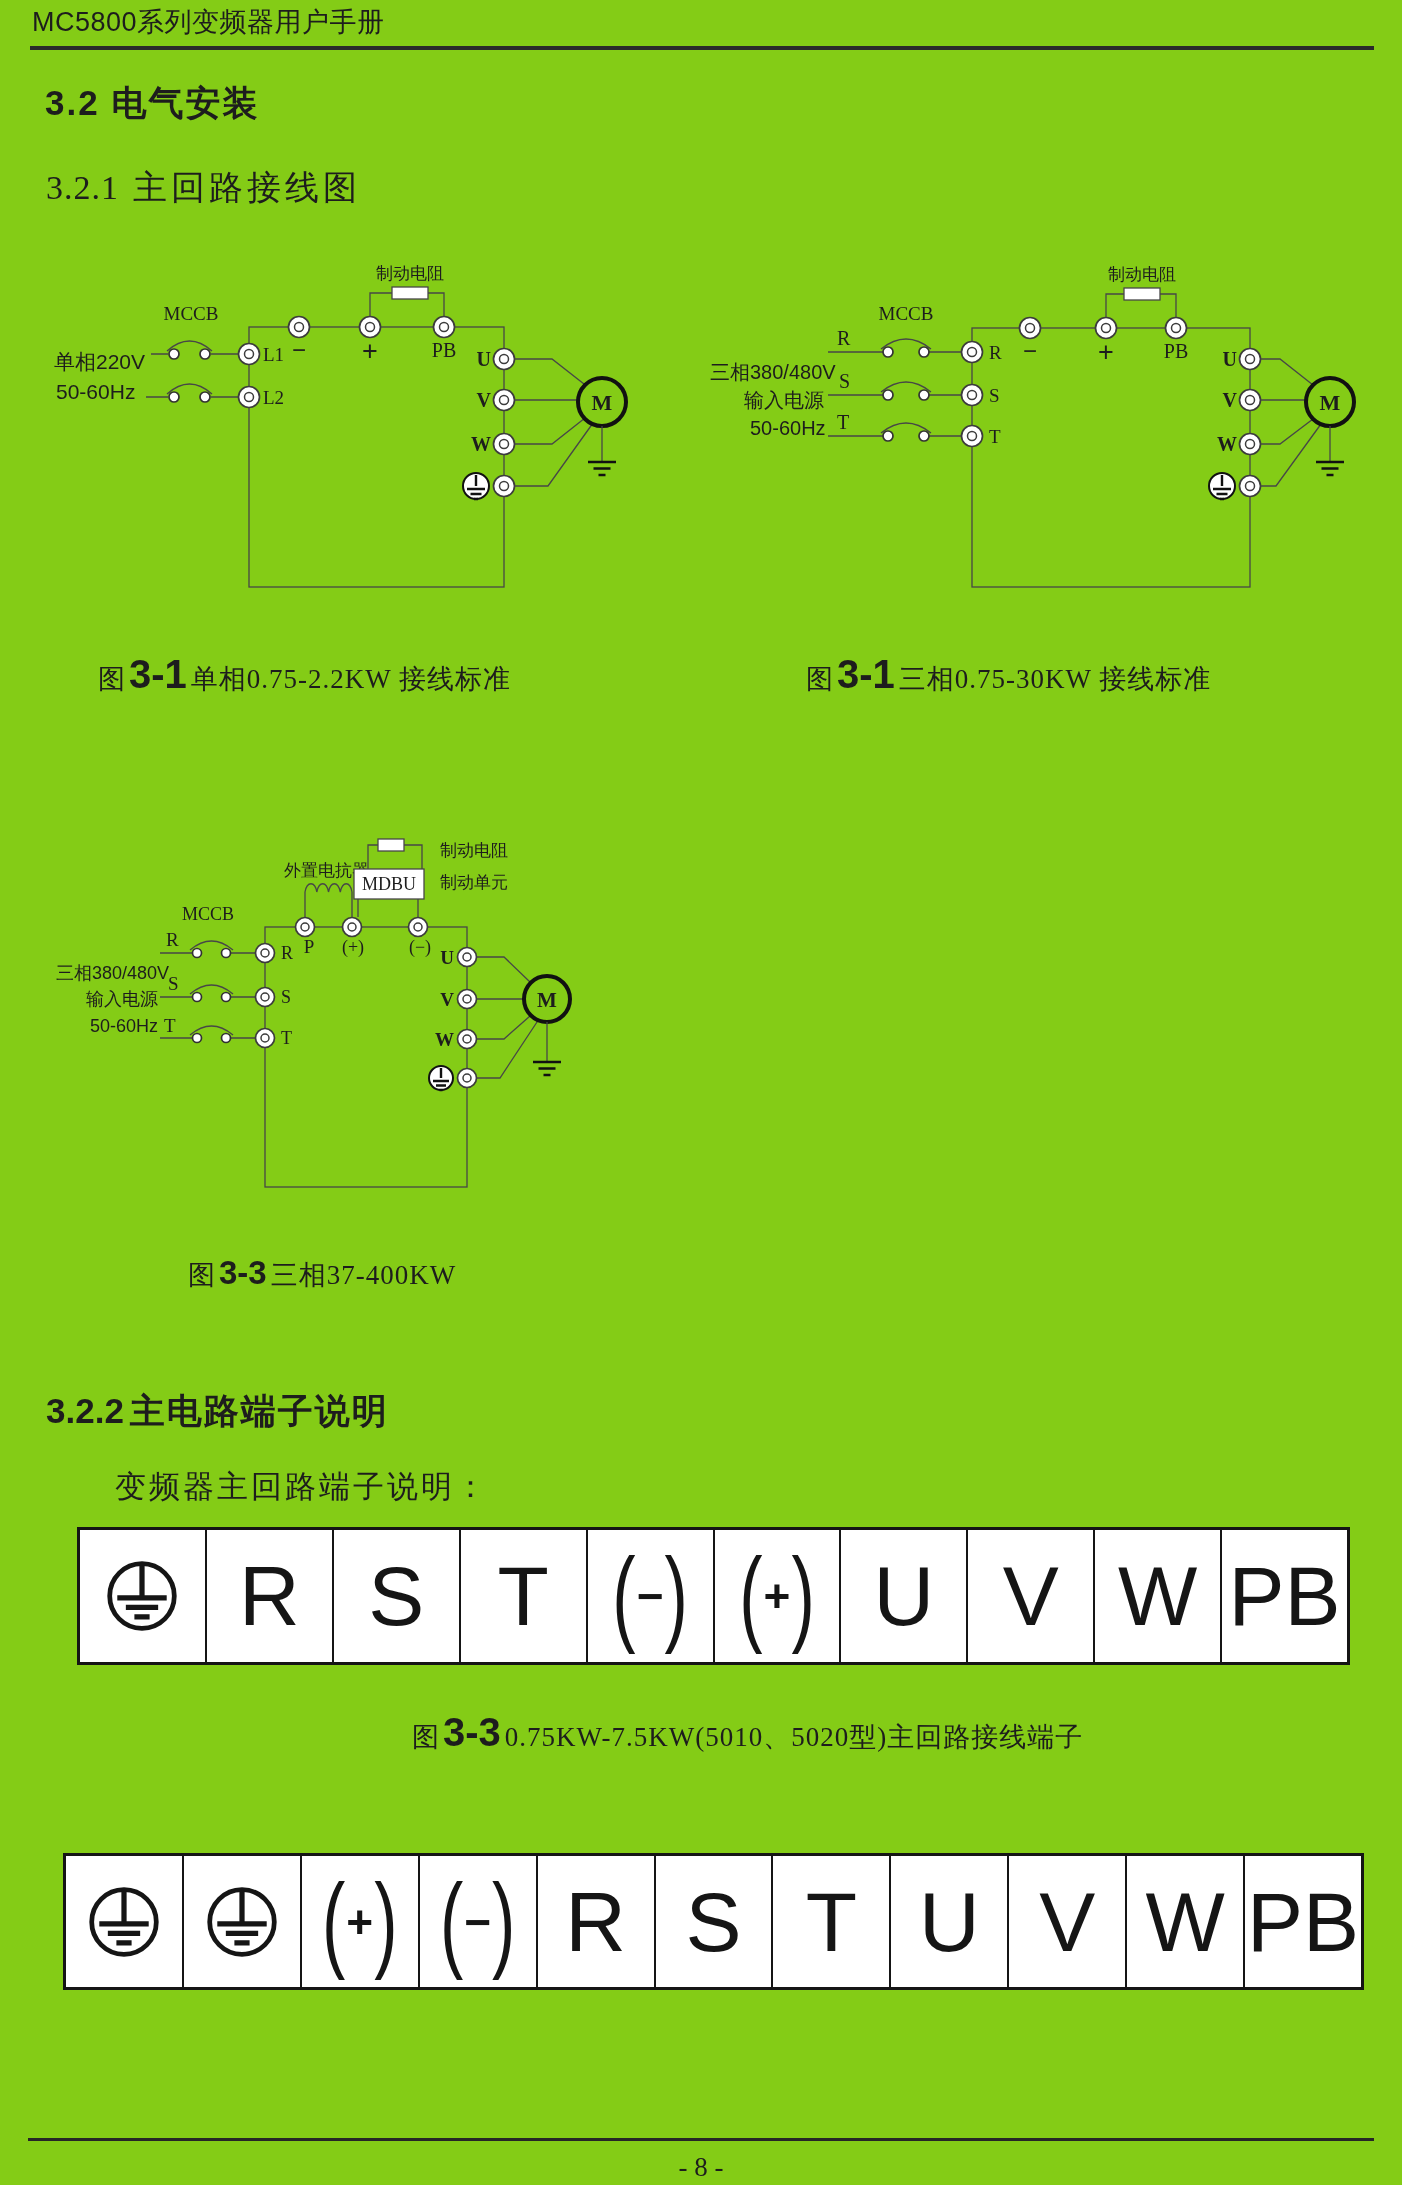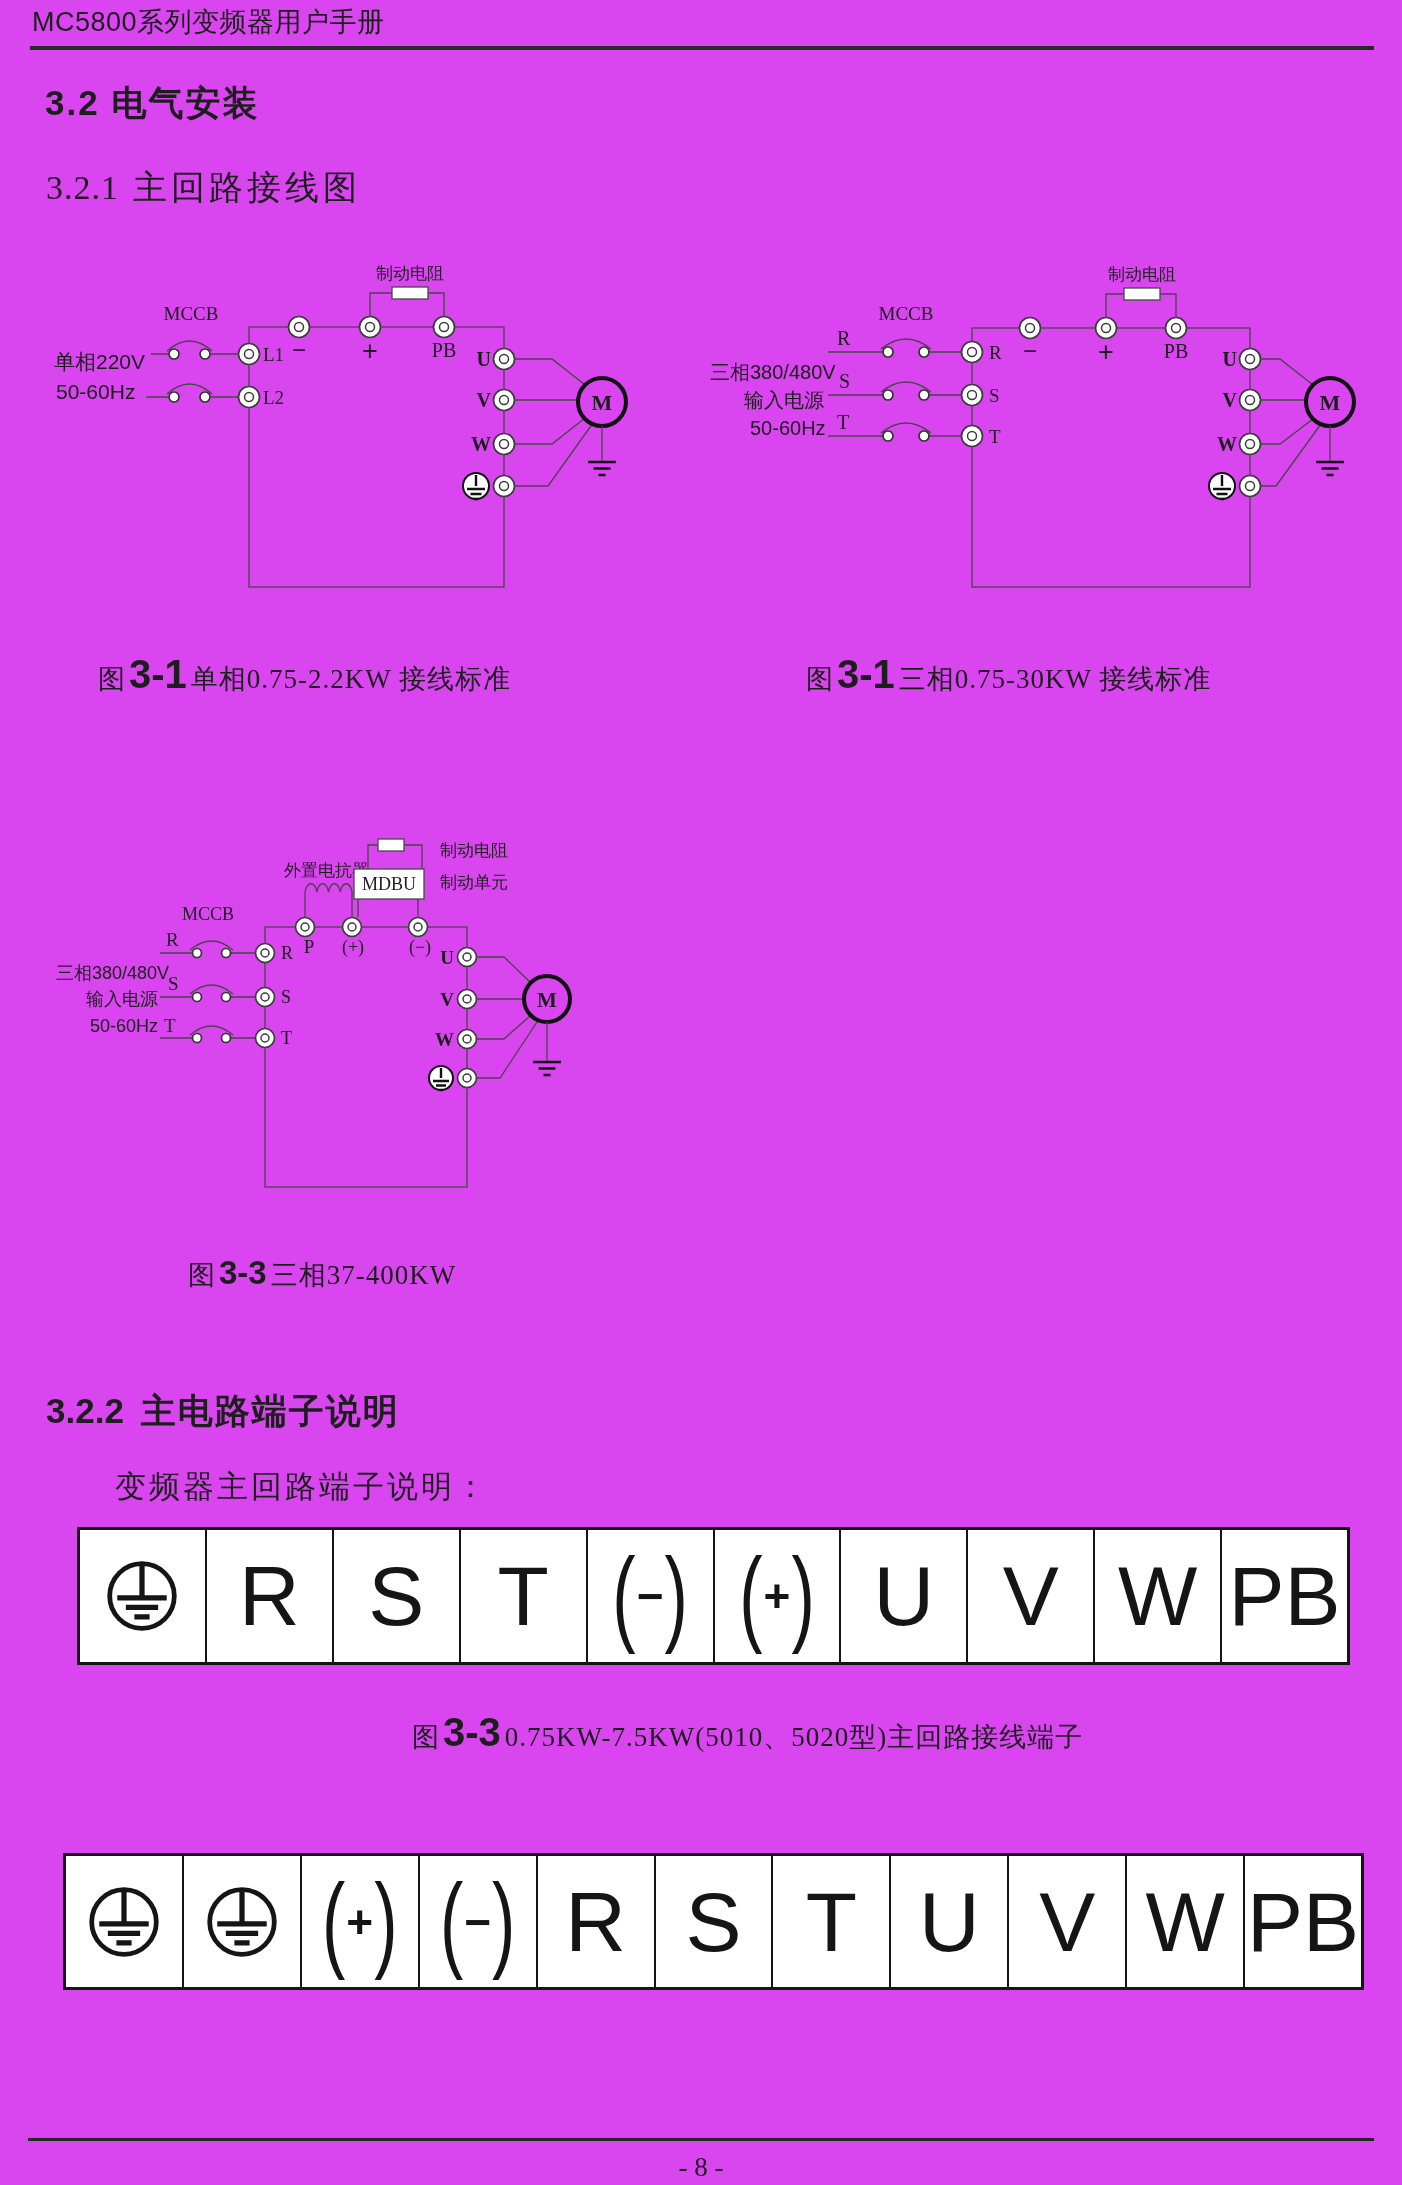--- a/index.html
+++ b/index.html
@@ -1,29 +1,29 @@
 <!DOCTYPE html>
 <html><head>
 <meta charset="utf-8">
 <style>
   html,body{margin:0;padding:0;background:#e8e8e8;}
-  #page{position:relative;width:1402px;height:2185px;background:#d946ef;margin:0 auto;
+  #page{position:relative;width:1402px;height:2185px;background:#84cc16;margin:0 auto;
         font-family:"Liberation Sans",sans-serif;color:#1d1d1d;overflow:hidden;}
   .abs{position:absolute;}
   .sans{font-family:"Liberation Sans",sans-serif;}
 
   .header-title{left:32px;top:4px;font-size:27px;letter-spacing:.5px;}
   .header-rule{left:30px;top:46px;width:1344px;height:4px;background:#2a2a2a;}
 
   .h32{left:45px;top:80px;font-size:35px;font-weight:bold;letter-spacing:2px;}
   .h321{left:46px;top:165px;font-size:34px;}
   .h321 .num{font-family:Liberation Serif, serif;letter-spacing:1px;}
   .h321 .txt{font-family:"Liberation Serif",serif;margin-left:14px;letter-spacing:4px;}
   .h322{left:46px;top:1388px;font-size:35px;font-weight:bold;}
-  .h322 .txt{margin-left:17px;letter-spacing:2px;}
+  .h322 .txt{margin-left:6px;letter-spacing:2px;}
   .intro{left:115px;top:1466px;font-size:31px;font-family:"Liberation Serif",serif;letter-spacing:3px;}
 
   .caption{white-space:nowrap;}
   .caption .fig{font-family:"Liberation Serif",serif;font-size:27px;}
   .caption .no{font-family:"Liberation Sans",sans-serif;font-weight:bold;font-size:40px;margin:0 4px;}
   .caption .rest{font-family:"Liberation Serif",serif;font-size:27px;letter-spacing:1px;}
   .cap31{left:98px;top:652px;}
   .cap32{left:806px;top:652px;}
   .cap33{left:188px;top:1254px;}
   .cap33 .no{font-size:33px;}

